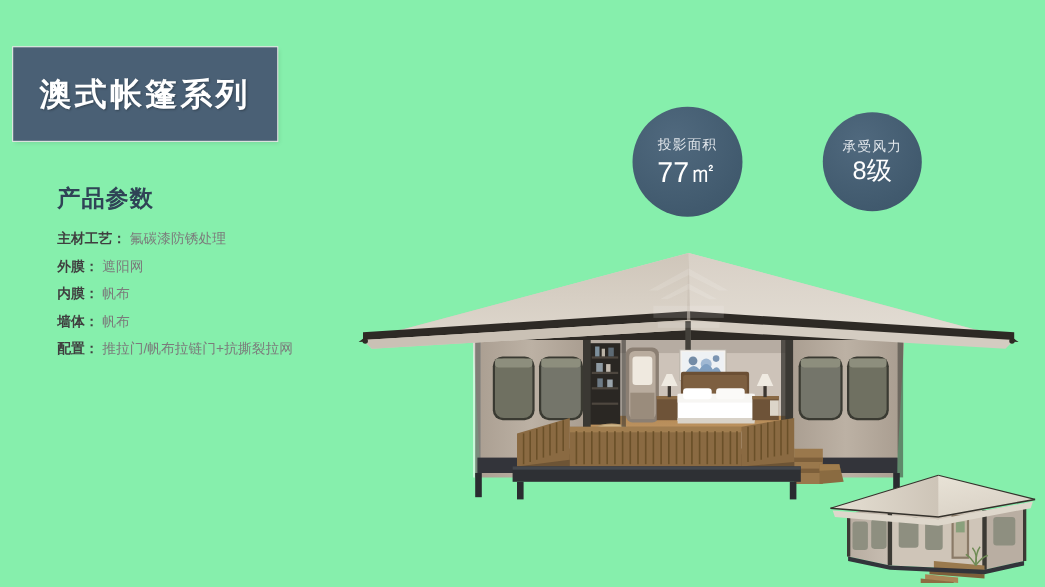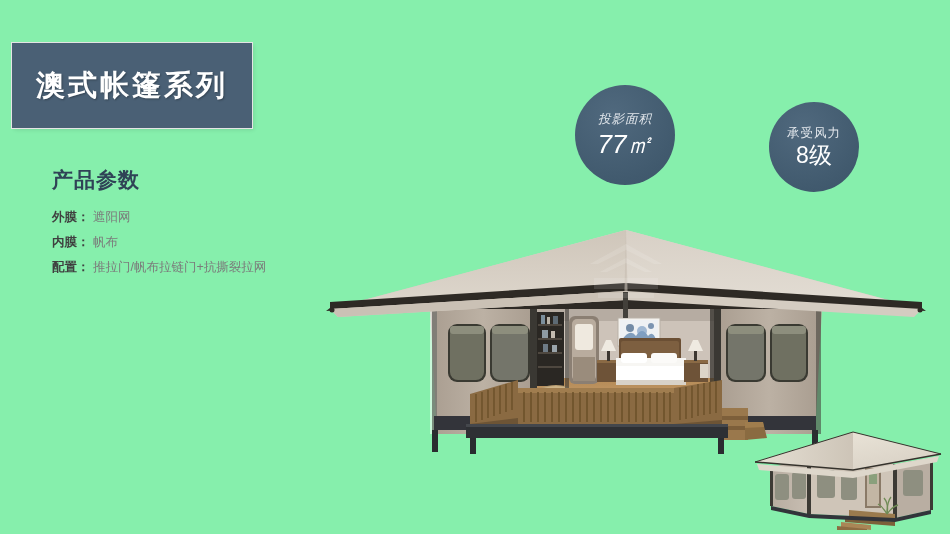--- a/index.html
+++ b/index.html
@@ -71,22 +71,22 @@
     color: #e2e7ec;
     letter-spacing: 1px;
     margin-bottom: 5px;
   }
   .badge .b-value {
     font-size: 26px;
     letter-spacing: 0px;
     white-space: nowrap;
   }
   #badge-indoor    { left: 412px; top: 97px; width: 100px; height: 100px; }
-  #badge-projected { left: 575px; top: 85px; width: 100px; height: 100px; font-style: italic; }
-  #badge-wind      { left: 769px; top: 102px; width: 90px;  height: 90px;  }
+  #badge-projected { left: 575px; top: 97px; width: 100px; height: 100px; }
+  #badge-wind      { left: 748px; top: 102px; width: 90px;  height: 90px;  }
   #badge-wind .b-value { font-size: 23px; }
 
   
   #tent-main {
     position: absolute;
     left: 322px; top: 212px;
     width: 608px; height: 246px;
   }
   #tent-small {
     position: absolute;
@@ -100,26 +100,34 @@
 
 <div id="page">
 
   <div id="title-banner">
     <span class="txt">澳式帐篷系列</span>
   </div>
 
   <div class="spec-block" id="product-params">
     <div class="spec-heading">产品参数</div>
 
+    <div class="spec-row">
+      <span class="k">主材工艺：</span>
+      <span class="v">氟碳漆防锈处理</span>
+    </div>
     <div class="spec-row">
       <span class="k">外膜：</span>
       <span class="v">遮阳网</span>
     </div>
     <div class="spec-row">
       <span class="k">内膜：</span>
+      <span class="v">帆布</span>
+    </div>
+    <div class="spec-row">
+      <span class="k">墙体：</span>
       <span class="v">帆布</span>
     </div>
     <div class="spec-row">
       <span class="k">配置：</span>
       <span class="v">推拉门/帆布拉链门+抗撕裂拉网</span>
     </div>
   </div>
 
 
   <div class="badge" id="badge-projected">

